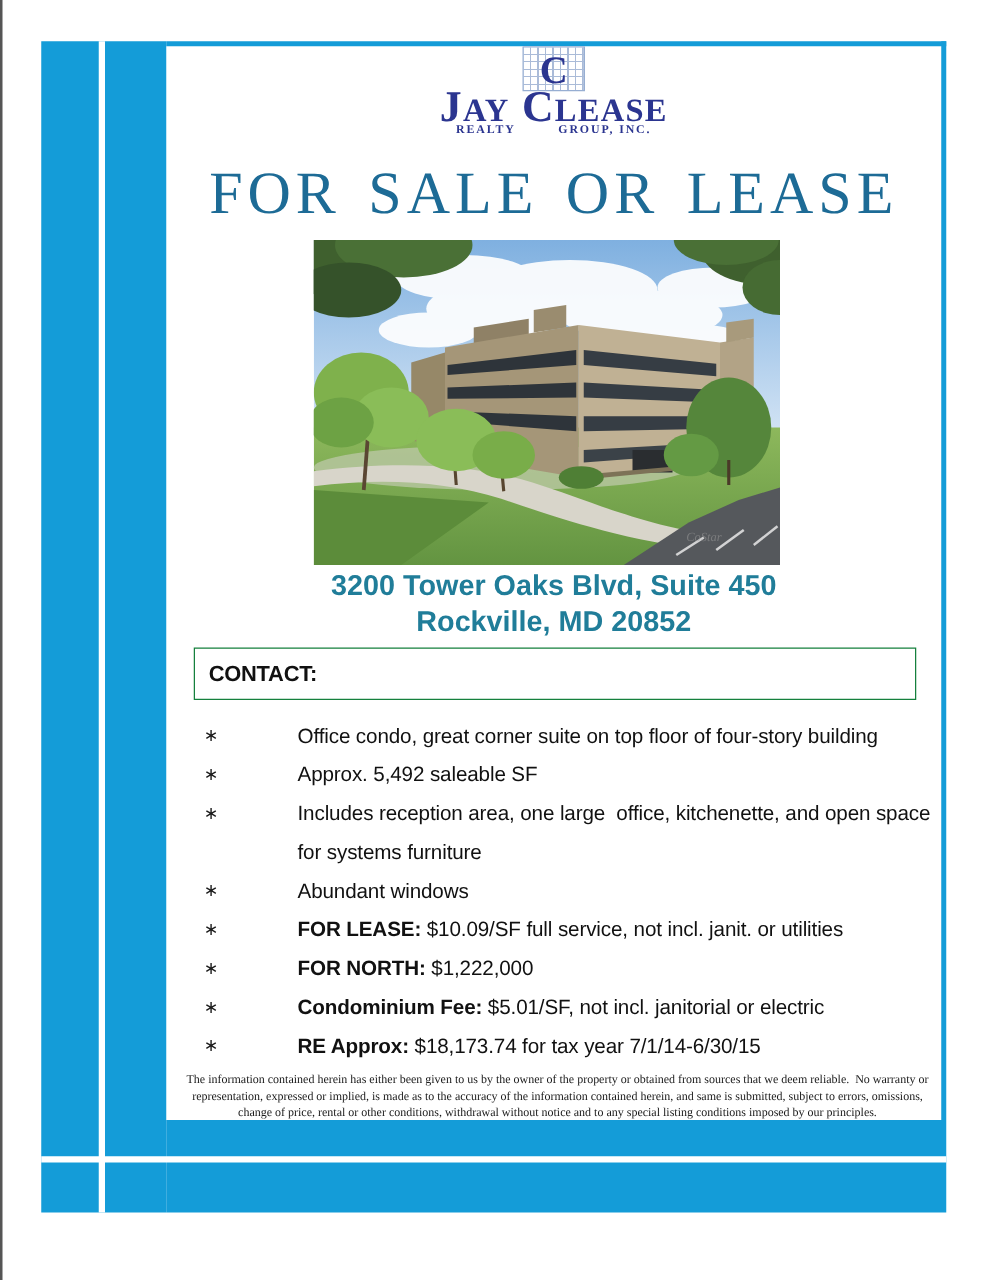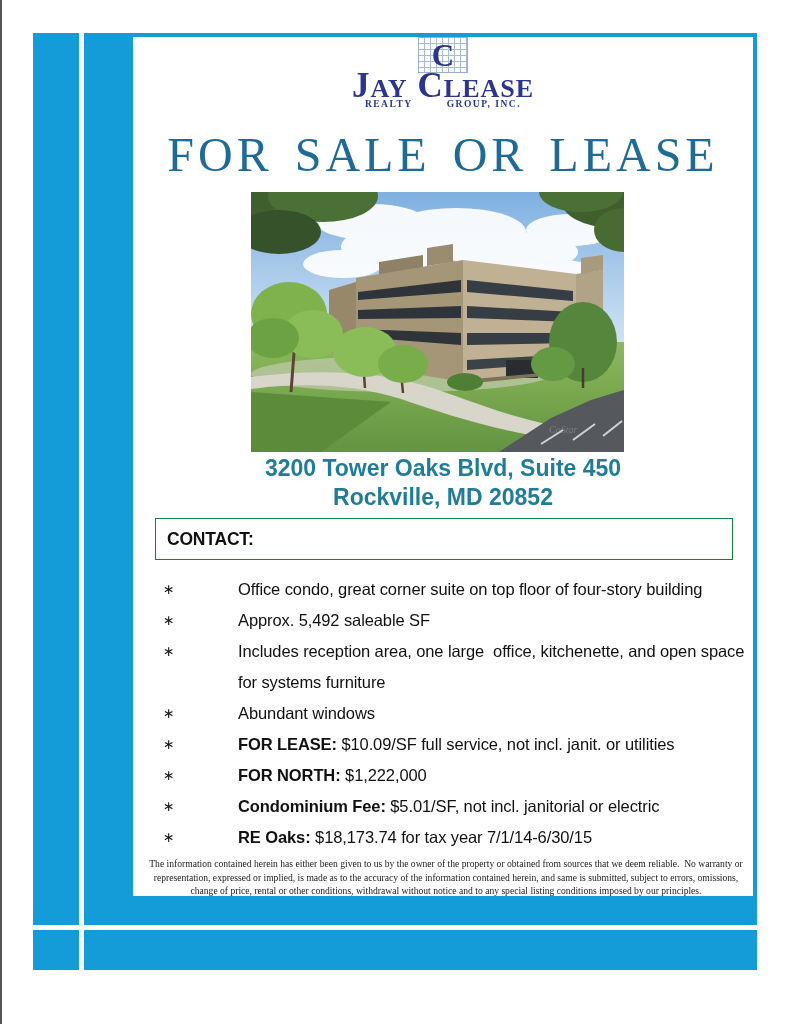--- a/index.html
+++ b/index.html
@@ -233,19 +233,19 @@
       <span class="body"><span class="fb">FOR NORTH:</span><span class="ft"> $1,222,000</span></span>
     </li>
 
     <li>
       <span class="mark">∗</span>
       <span class="body"><span class="fb">Condominium Fee:</span><span class="ft"> $5.01/SF, not incl. janitorial or electric</span></span>
     </li>
 
     <li>
       <span class="mark">∗</span>
-      <span class="body"><span class="fb">RE Oaks:</span><span class="ft"> $18,173.74 for tax year 7/1/14-6/30/15</span></span>
+      <span class="body"><span class="fb">RE Approx:</span><span class="ft"> $18,173.74 for tax year 7/1/14-6/30/15</span></span>
     </li>
   </ul>
 
   <div class="disclaimer">The information contained herein has either been given to us by the owner of the property or obtained from sources that we deem reliable.  No warranty or representation, expressed or implied, is made as to the accuracy of the information contained herein, and same is submitted, subject to errors, omissions, change of price, rental or other conditions, withdrawal without notice and to any special listing conditions imposed by our principles.</div>
 
 </div>
 
 </body></html>

